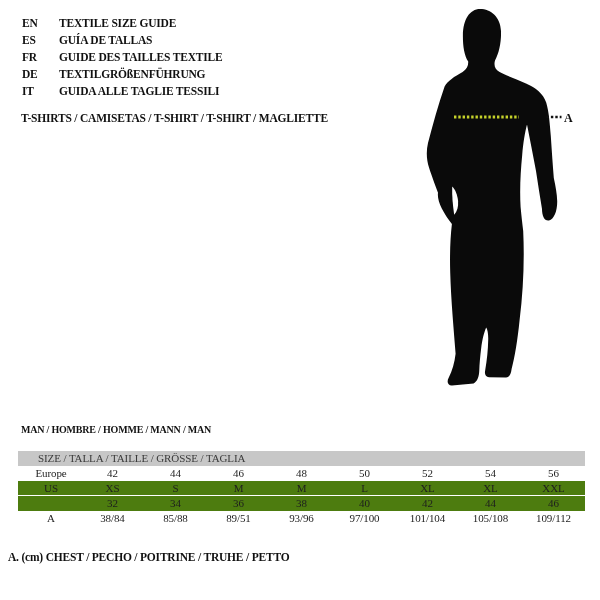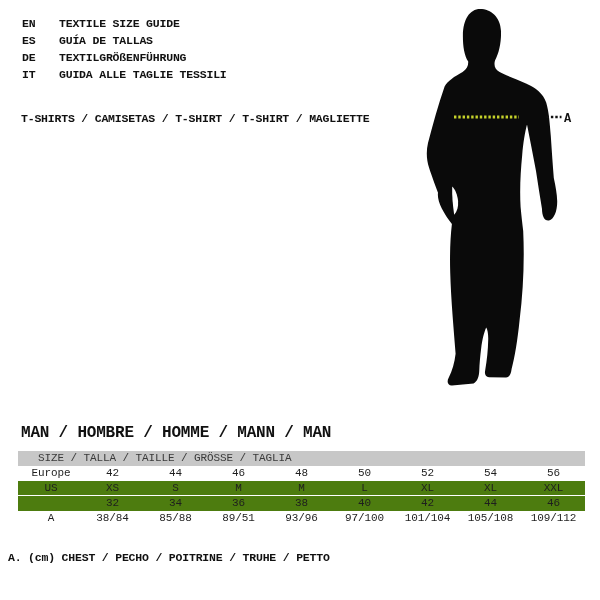--- a/index.html
+++ b/index.html
@@ -1,29 +1,29 @@
 <!DOCTYPE html>
 <html><head>
 <meta charset="utf-8">
 <style>
   html,body{margin:0;padding:0;background:#ffffff;}
   .canvas{
     position:relative;width:600px;height:600px;background:#ffffff;overflow:hidden;
-    font-family:Liberation Mono, monospace;color:#111;
+    font-family:Liberation Serif, serif;color:#111;
   }
   
   .lang-block{position:absolute;left:22px;top:15px;}
   .lang-row{display:flex;height:17px;line-height:17px;font-weight:bold;font-size:11.5px;letter-spacing:-0.2px;}
   .lang-code{width:37px;flex:0 0 37px;}
   
   .category-block{position:absolute;left:21px;top:110px;font-weight:bold;font-size:11.5px;line-height:17px;letter-spacing:-0.2px;}
   
   .figure-svg{position:absolute;left:0;top:0;width:600px;height:600px;}
   
-  .section-title{position:absolute;left:21px;top:424px;font-weight:bold;font-size:16px;letter-spacing:-0.2px;}
+  .section-title{position:absolute;left:21px;top:424px;font-weight:bold;font-size:10px;letter-spacing:-0.2px;}
   
   .size-table{position:absolute;left:18px;top:451px;width:567px;font-size:11px;color:#1e1e1e;letter-spacing:-0.1px;}
   .st-header{height:15px;line-height:15px;background:#c7c7c7;color:#3a3a3a;padding-left:20px;box-sizing:border-box;}
   .st-row{display:flex;height:15px;line-height:15px;box-sizing:border-box;}
   .st-row.shaded{background:#4d7c0f;}
   .st-row.sep-white{border-bottom:1px solid #ffffff;line-height:14px;}
   .st-label{width:63px;flex:0 0 63px;padding-left:3px;box-sizing:border-box;text-align:center;}
   .st-cell{flex:1 1 0;text-align:center;}
   
   .footnote{position:absolute;left:8px;top:551px;font-weight:bold;font-size:11.5px;letter-spacing:-0.2px;}
@@ -34,20 +34,24 @@
 <div class="canvas">
 
   <div class="lang-block">
     <div class="lang-row">
       <span class="lang-code">EN</span>
       <span class="lang-label">TEXTILE SIZE GUIDE</span>
     </div>
     <div class="lang-row">
       <span class="lang-code">ES</span>
       <span class="lang-label">GUÍA DE TALLAS</span>
+    </div>
+    <div class="lang-row">
+      <span class="lang-code">FR</span>
+      <span class="lang-label">GUIDE DES TAILLES TEXTILE</span>
     </div>
     <div class="lang-row">
       <span class="lang-code">DE</span>
       <span class="lang-label">TEXTILGRÖßENFÜHRUNG</span>
     </div>
     <div class="lang-row">
       <span class="lang-code">IT</span>
       <span class="lang-label">GUIDA ALLE TAGLIE TESSILI</span>
     </div>
   </div>

